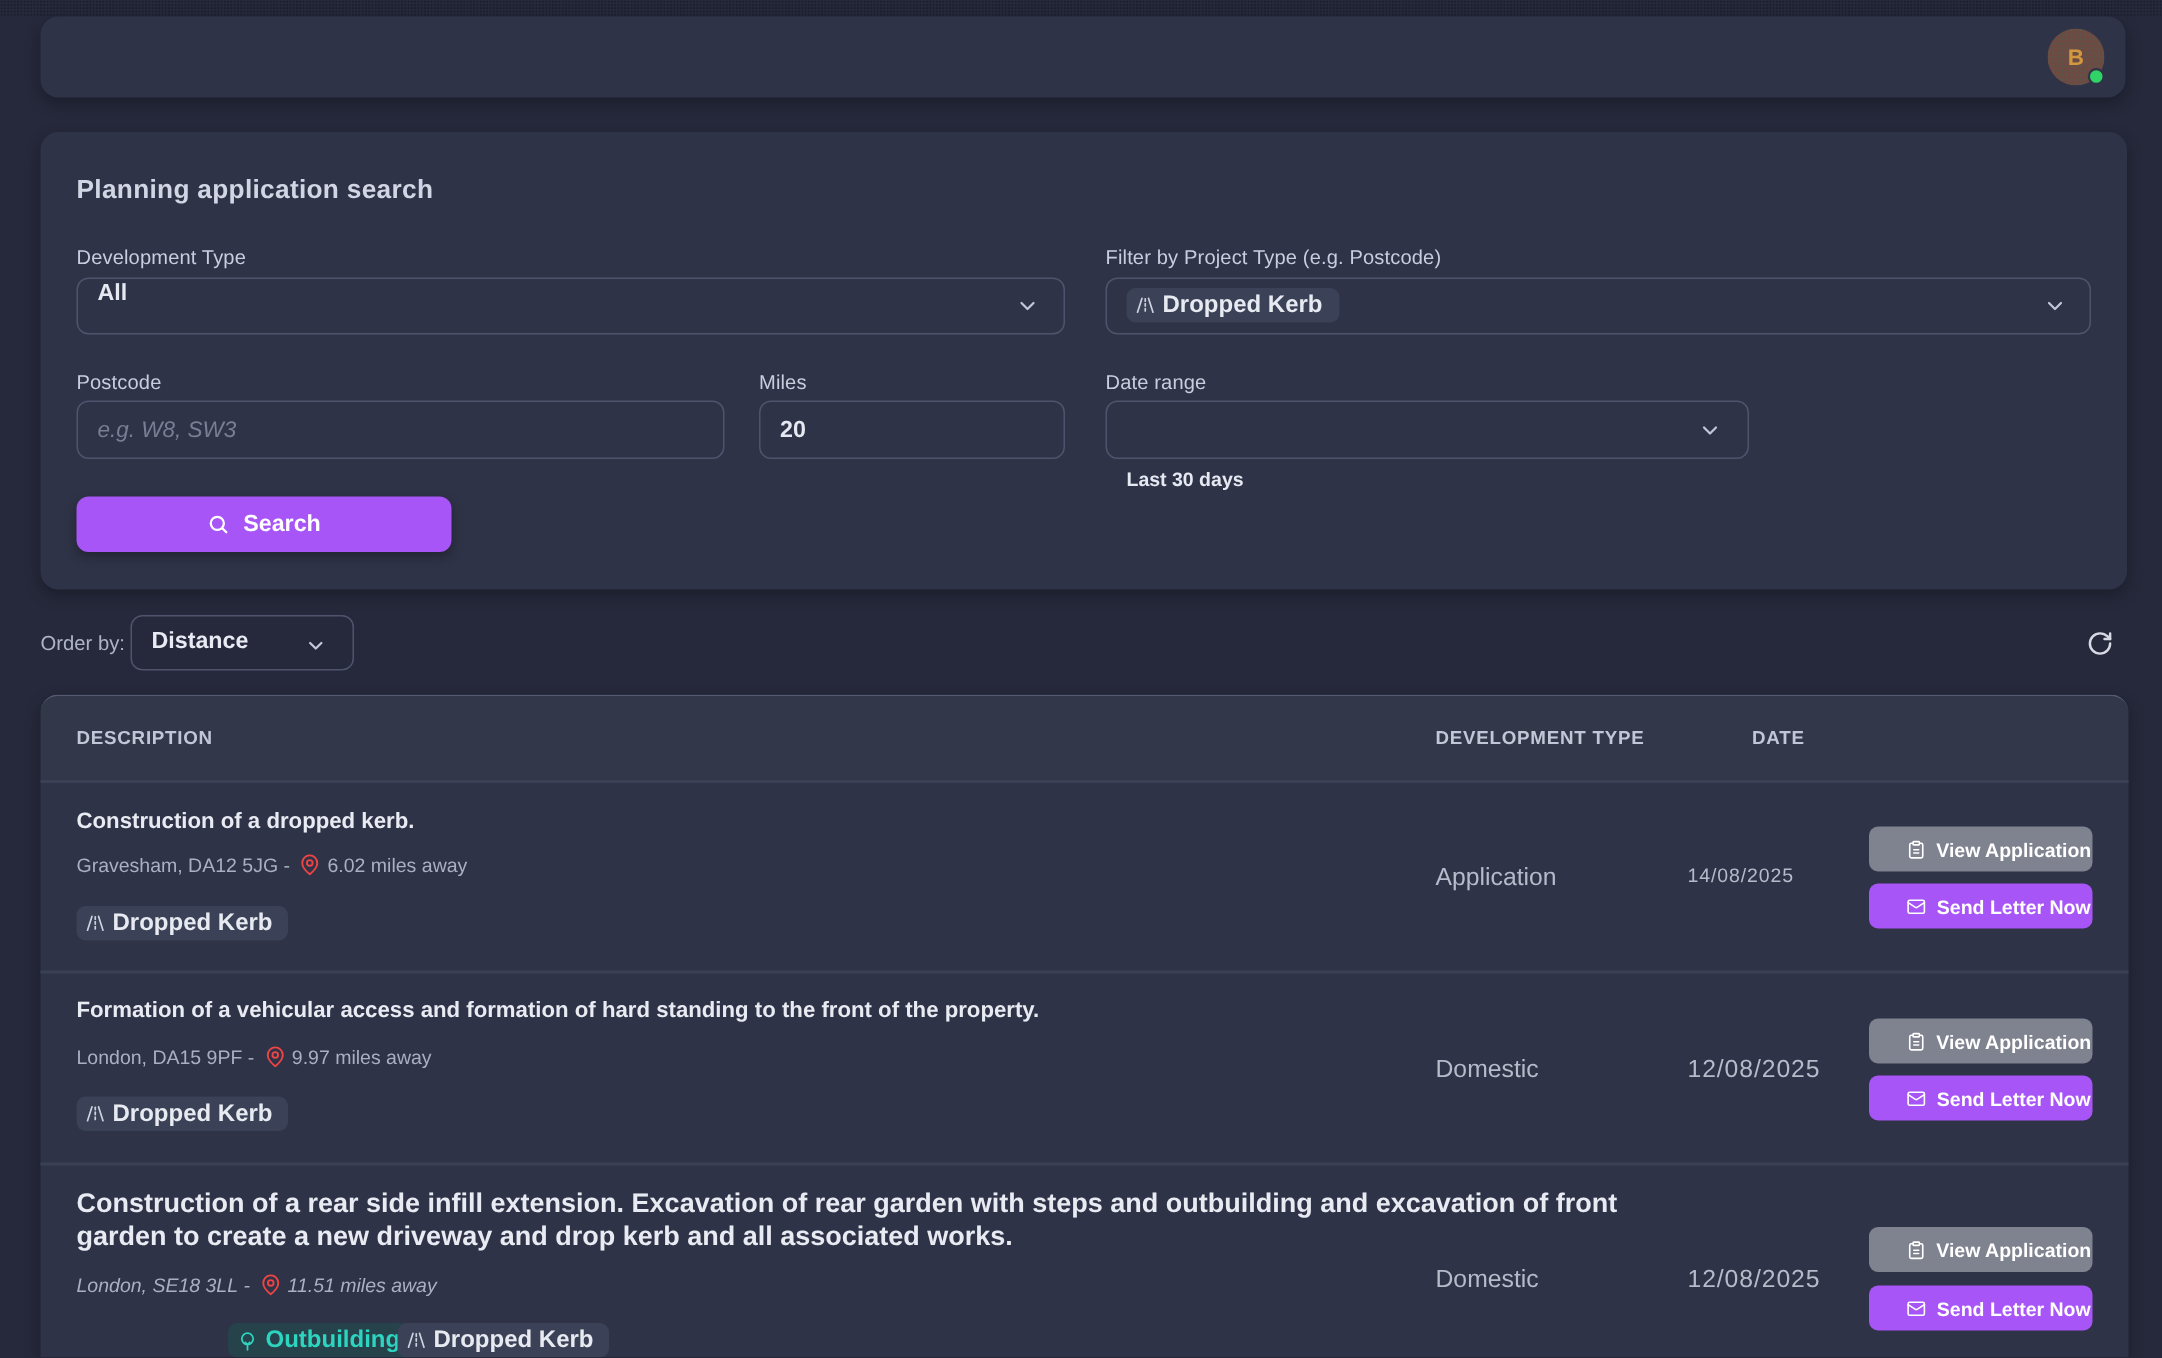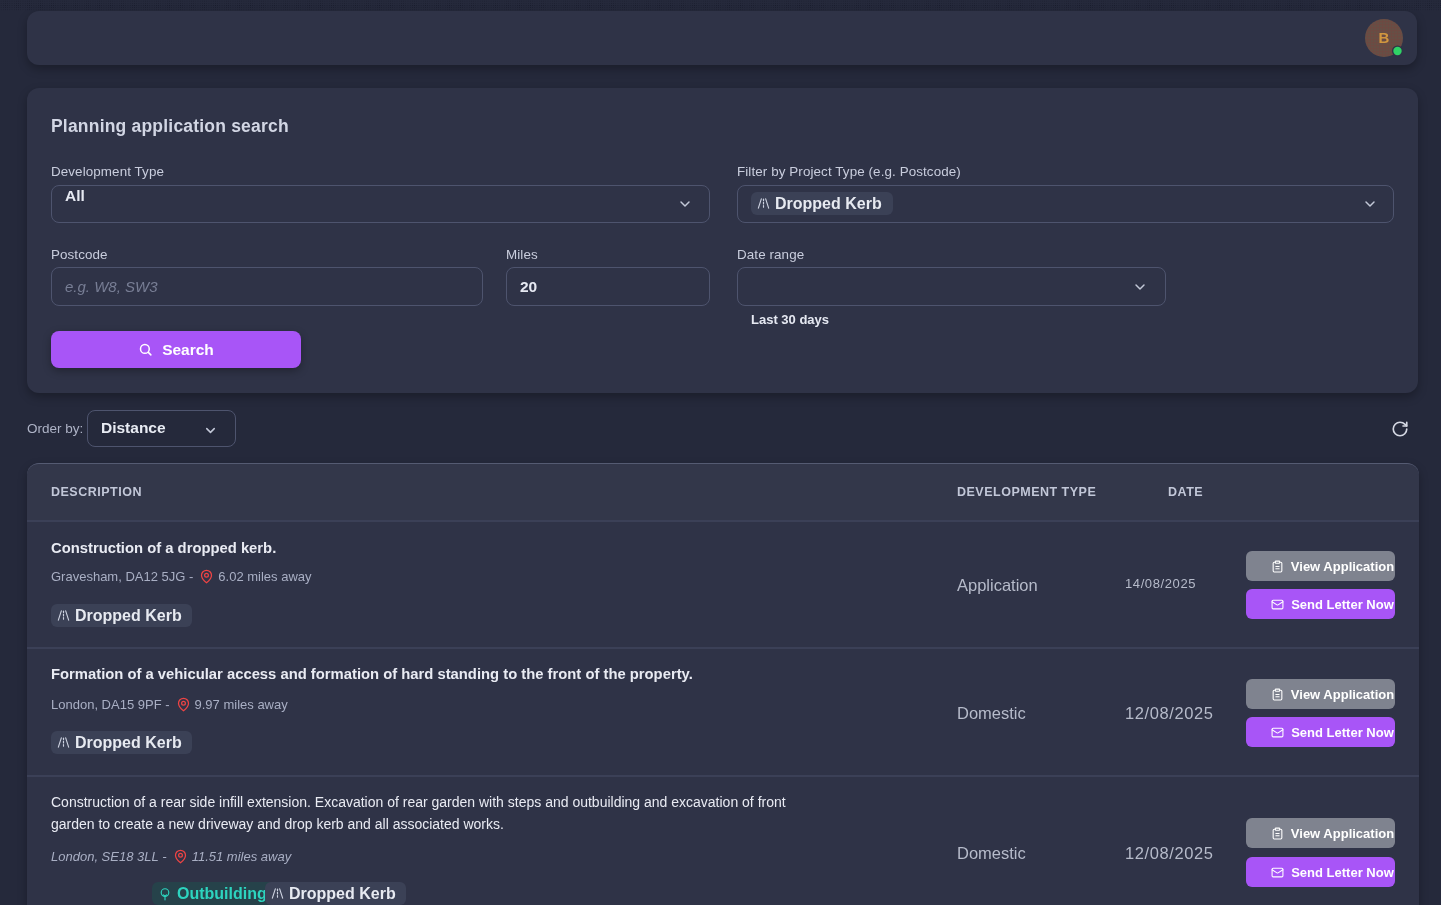--- a/index.html
+++ b/index.html
@@ -165,21 +165,21 @@
       <path d="M9 16h6"></path>
     </svg>
   View Application</div>
 <div class="abs btn" style="left:1246px; top:717px; width:149px; height:30px; background:#a855f7;">
   <svg width="13" height="13" viewBox="0 0 24 24" fill="none" stroke="#fff" stroke-width="2" stroke-linecap="round" stroke-linejoin="round">
       <rect x="2" y="4" width="20" height="16" rx="2"></rect>
       <path d="m22 7-8.97 5.7a1.94 1.94 0 0 1-2.06 0L2 7"></path>
     </svg>
   Send Letter Now</div>
 
-<div class="abs" style="left:51px; top:791px; font-size:14px; font-weight:400; color:#e9ebf3; line-height:22.3px;">Construction of a rear side infill extension. Excavation of rear garden with steps and outbuilding and excavation of front<br>garden to create a new driveway and drop kerb and all associated works.</div>
+<div class="abs" style="left:51px; top:791px; font-size:18px; font-weight:700; color:#e9ebf3; line-height:22.3px;">Construction of a rear side infill extension. Excavation of rear garden with steps and outbuilding and excavation of front<br>garden to create a new driveway and drop kerb and all associated works.</div>
 <div class="abs ghost" style="left:51px; top:849px; font-size:13px; display:flex; align-items:center;font-style:italic;">London, SE18 3LL&nbsp;-
   <svg style="margin:0 4px 0 6px;" width="15" height="15" viewBox="0 0 24 24" fill="none" stroke="#ef4444" stroke-width="2">
       <path d="M20 10c0 6-8 12-8 12s-8-6-8-12a8 8 0 0 1 16 0Z"></path>
       <circle cx="12" cy="10" r="3"></circle>
     </svg>
   11.51 miles away</div>
 <div class="abs chip" style="left:51px; top:910px; height:23px; padding:5px 10px 0 6px; background:#2b4138; color:#4ade80;">
   <svg width="14" height="14" viewBox="0 0 24 24" fill="none" stroke="#4ade80" stroke-width="2" stroke-linecap="round" stroke-linejoin="round">
       <path d="M3 10.8 12 3l9 7.8"></path>
       <path d="M5 9v11h14V9"></path>

